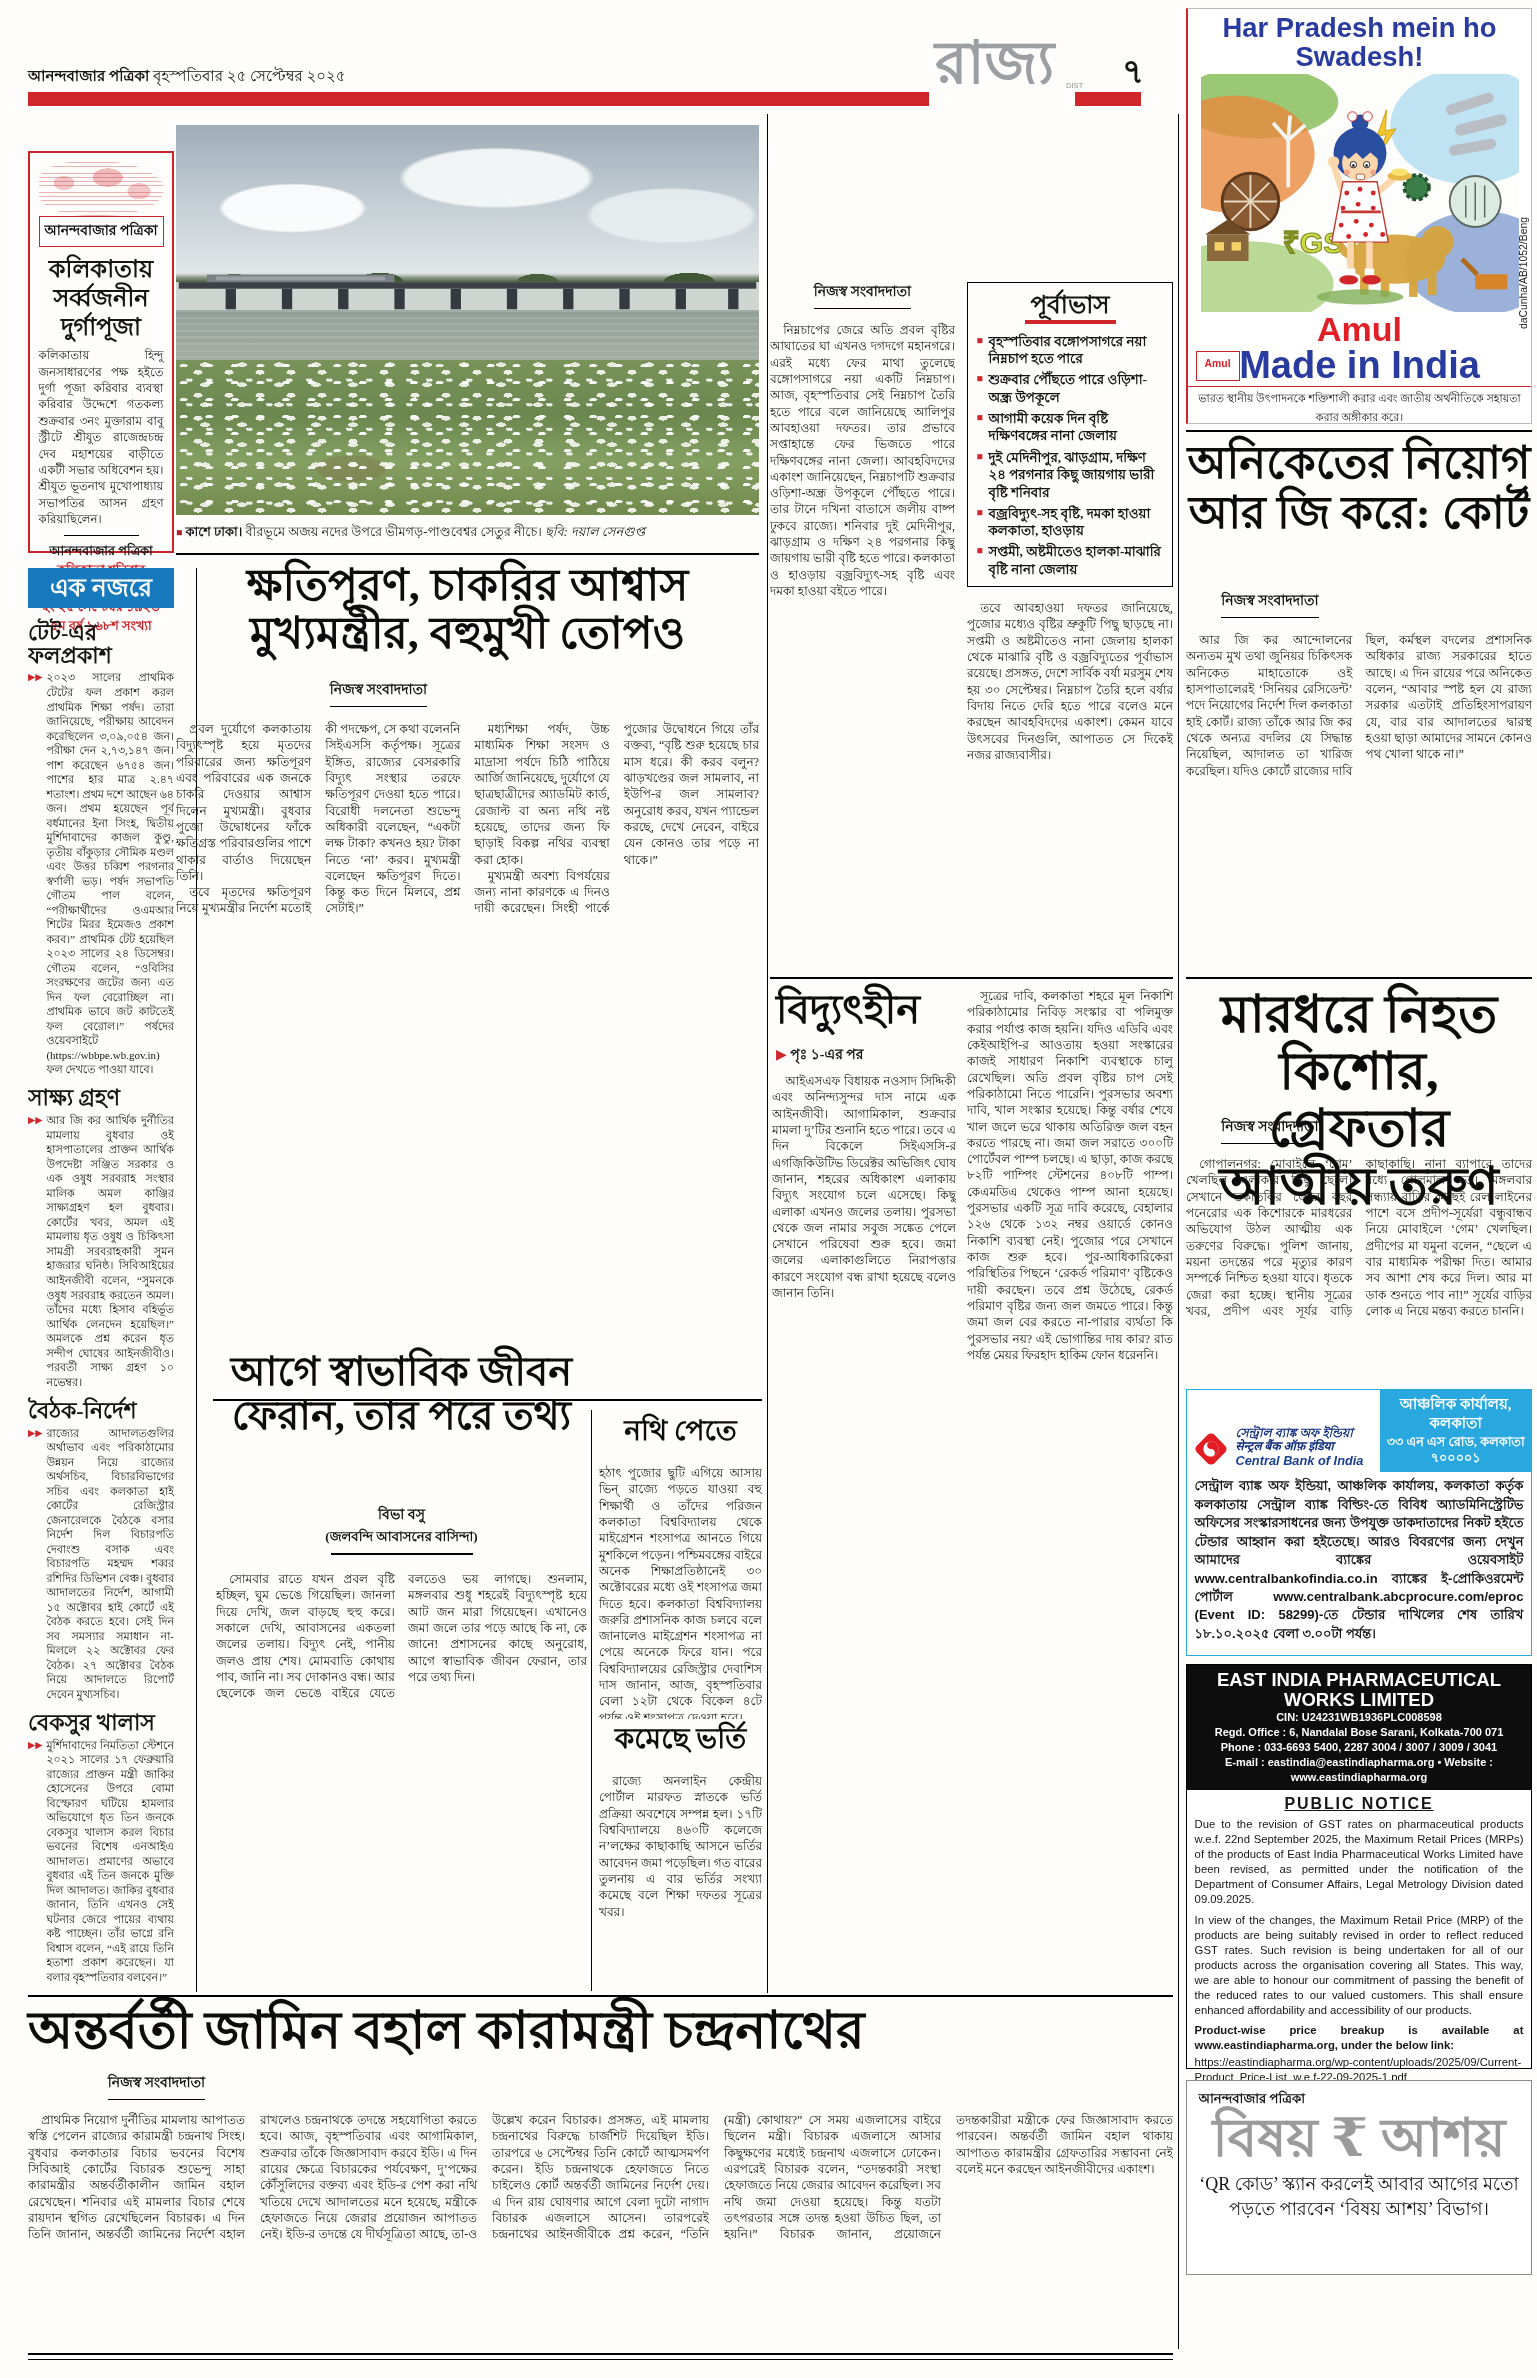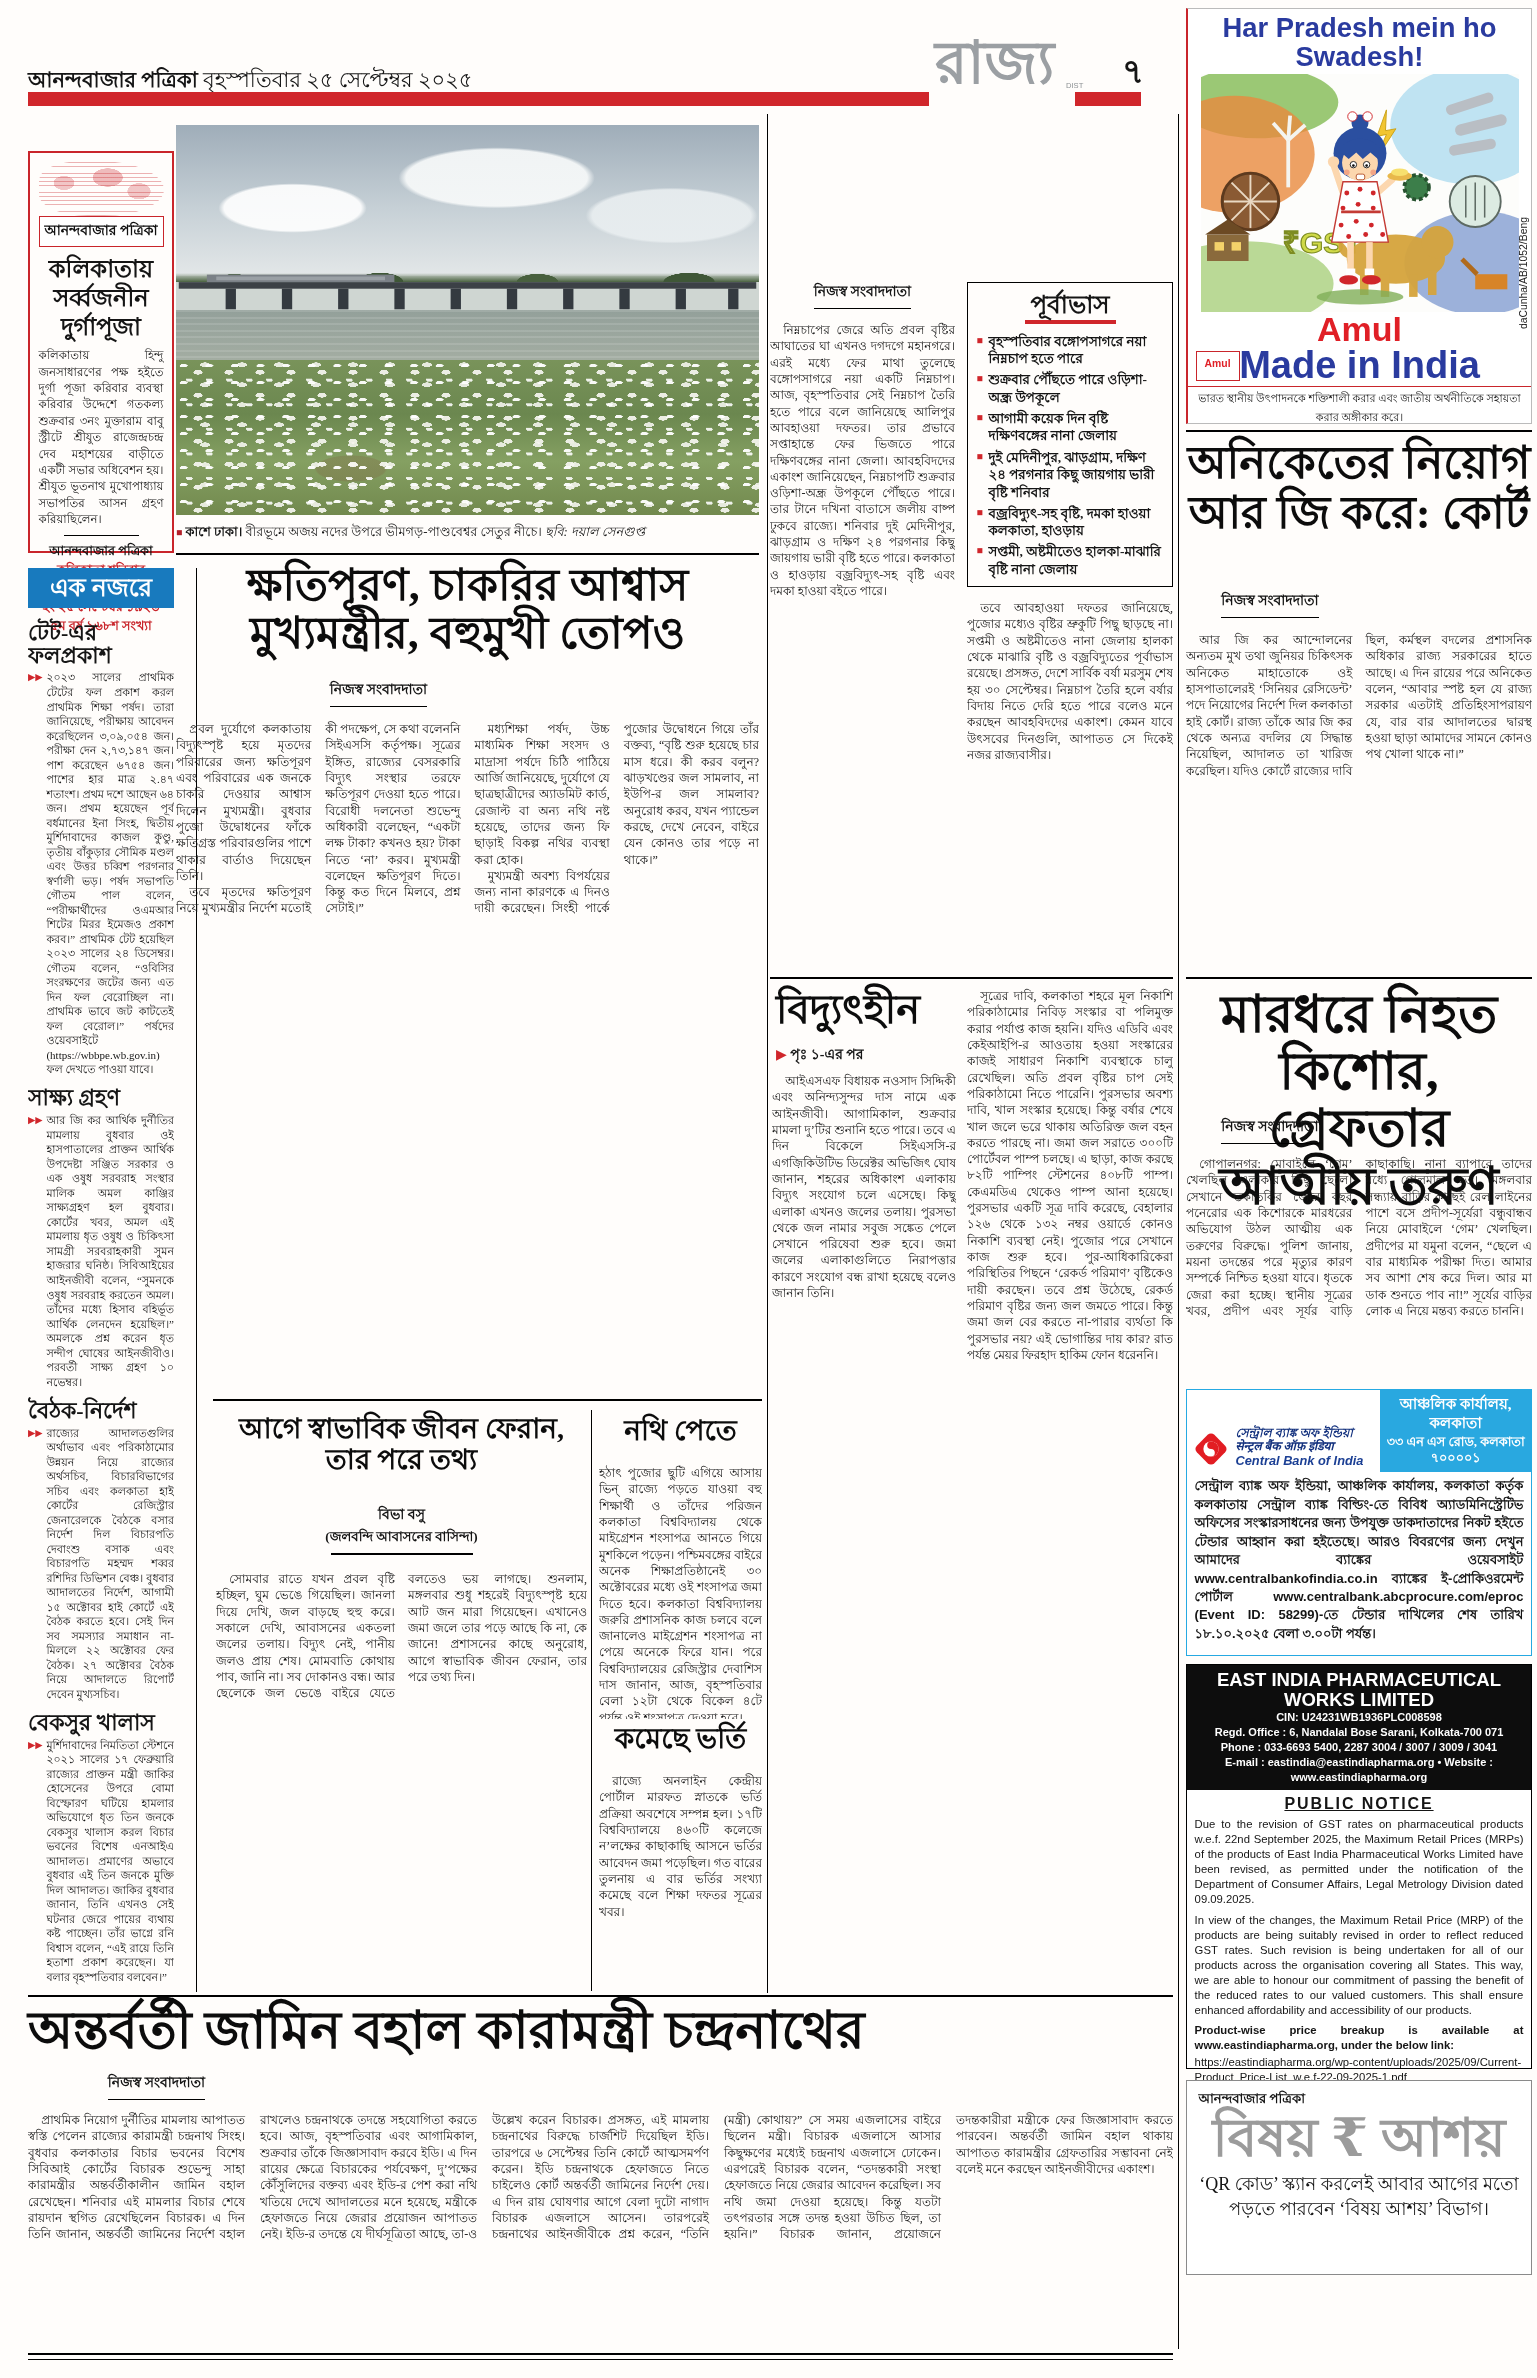--- a/index.html
+++ b/index.html
@@ -127,21 +127,21 @@
   .bi-title{text-align:center;color:#9b9b9b;font-weight:900;font-size:53px;line-height:1.05;}
   .bi-text{font-size:18px;line-height:1.4;text-align:center;margin-top:5.7px;}
   .secgray{color:#9b9fa3;font-weight:bold;}
   .dbl{border-top:2.8px solid #000;border-bottom:0.9px solid #000;height:3.8px;}
 </style>
 </head>
 <body>
 
 <div class="page">
 
-  <div class="abs" style="left:28px;top:64px;font-size:21px;">
+  <div class="abs" style="left:28px;top:64px;font-size:15px;">
     <span style="font-weight:bold;">আনন্দবাজার পত্রিকা</span>
     <span>বৃহস্পতিবার ২৫ সেপ্টেম্বর ২০২৫</span>
   </div>
   <div class="abs redbar" style="left:28px;top:92px;width:901px;height:14px;"></div>
   <div class="abs secgray" style="left:935px;top:34px;font-size:59px;line-height:1;">রাজ্য</div>
   <div class="abs" style="left:1066px;top:81px;font-size:7.6px;color:#8d9194;font-family:'Liberation Sans',sans-serif;">DIST</div>
   <div class="abs redbar" style="left:1075px;top:92px;width:66px;height:14px;"></div>
   <div class="abs" style="left:1122px;top:45px;font-size:34px;font-weight:bold;">৭</div>
 
   <div class="abs hbox" style="left:28px;top:151px;width:146px;height:402px;">
@@ -231,21 +231,21 @@
     <span class="bu">নিজস্ব সংবাদদাতা</span>
   </div>
   <div class="abs bodytxt cols4" style="left:176px;top:721px;width:583px;height:661px;overflow:hidden;">
     <p>প্রবল দুর্যোগে কলকাতায় বিদ্যুৎস্পৃষ্ট হয়ে মৃতদের পরিবারের জন্য ক্ষতিপূরণ এবং পরিবারের এক জনকে চাকরি দেওয়ার আশ্বাস দিলেন মুখ্যমন্ত্রী। বুধবার পুজো উদ্বোধনের ফাঁকে ক্ষতিগ্রস্ত পরিবারগুলির পাশে থাকার বার্তাও দিয়েছেন তিনি।</p>
     <p>তবে মৃতদের ক্ষতিপূরণ নিয়ে মুখ্যমন্ত্রীর নির্দেশ মতোই কী পদক্ষেপ, সে কথা বলেননি সিইএসসি কর্তৃপক্ষ। সূত্রের ইঙ্গিত, রাজ্যের বেসরকারি বিদ্যুৎ সংস্থার তরফে ক্ষতিপূরণ দেওয়া হতে পারে। বিরোধী দলনেতা শুভেন্দু অধিকারী বলেছেন, “একটা লক্ষ টাকা? কখনও হয়? টাকা নিতে ‘না’ করব। মুখ্যমন্ত্রী বলেছেন ক্ষতিপূরণ দিতে। কিন্তু কত দিনে মিলবে, প্রশ্ন সেটাই।”</p>
     <p>মধ্যশিক্ষা পর্ষদ, উচ্চ মাধ্যমিক শিক্ষা সংসদ ও মাদ্রাসা পর্ষদে চিঠি পাঠিয়ে আর্জি জানিয়েছে, দুর্যোগে যে ছাত্রছাত্রীদের অ্যাডমিট কার্ড, রেজাল্ট বা অন্য নথি নষ্ট হয়েছে, তাদের জন্য ফি ছাড়াই বিকল্প নথির ব্যবস্থা করা হোক।</p>
     <p>মুখ্যমন্ত্রী অবশ্য বিপর্যয়ের জন্য নানা কারণকে এ দিনও দায়ী করেছেন। সিংহী পার্কে পুজোর উদ্বোধনে গিয়ে তাঁর বক্তব্য, “বৃষ্টি শুরু হয়েছে চার মাস ধরে। কী করব বলুন? ঝাড়খণ্ডের জল সামলাব, না ইউপি-র জল সামলাব? অনুরোধ করব, যখন প্যান্ডেল করছে, দেখে নেবেন, বাইরে যেন কোনও তার পড়ে না থাকে।”</p>
   </div>
 
   <div class="abs rule" style="left:213px;top:1399px;width:549px;height:1.9px;"></div>
-  <div class="abs hl" style="left:216px;top:1414px;width:371px;font-size:28px;text-align:center;">আগে স্বাভাবিক জীবন ফেরান, তার পরে তথ্য</div>
+  <div class="abs hl" style="left:216px;top:1350px;width:371px;font-size:40px;text-align:center;">আগে স্বাভাবিক জীবন ফেরান, তার পরে তথ্য</div>
   <div class="abs byline" style="left:216px;top:1503px;width:371px;">
     <div>বিভা বসু</div>
     <div style="font-size:13.2px;">(জলবন্দি আবাসনের বাসিন্দা)</div>
     <div style="width:142px;height:1.9px;background:#000;margin:3.8px auto 0;"></div>
   </div>
   <div class="abs bodytxt cols2" style="left:216px;top:1571px;width:371px;height:416px;overflow:hidden;">
     <p>সোমবার রাতে যখন প্রবল বৃষ্টি হচ্ছিল, ঘুম ভেঙে গিয়েছিল। জানলা দিয়ে দেখি, জল বাড়ছে হুহু করে। সকালে দেখি, আবাসনের একতলা জলের তলায়। বিদ্যুৎ নেই, পানীয় জলও প্রায় শেষ। মোমবাতি কোথায় পাব, জানি না। সব দোকানও বন্ধ। আর ছেলেকে জল ভেঙে বাইরে যেতে বলতেও ভয় লাগছে। শুনলাম, মঙ্গলবার শুধু শহরেই বিদ্যুৎস্পৃষ্ট হয়ে আট জন মারা গিয়েছেন। এখানেও জমা জলে তার পড়ে আছে কি না, কে জানে! প্রশাসনের কাছে অনুরোধ, আগে স্বাভাবিক জীবন ফেরান, তার পরে তথ্য দিন।</p>
   </div>
   <div class="abs rule" style="left:591px;top:1410px;width:0.9px;height:581px;"></div>
 

